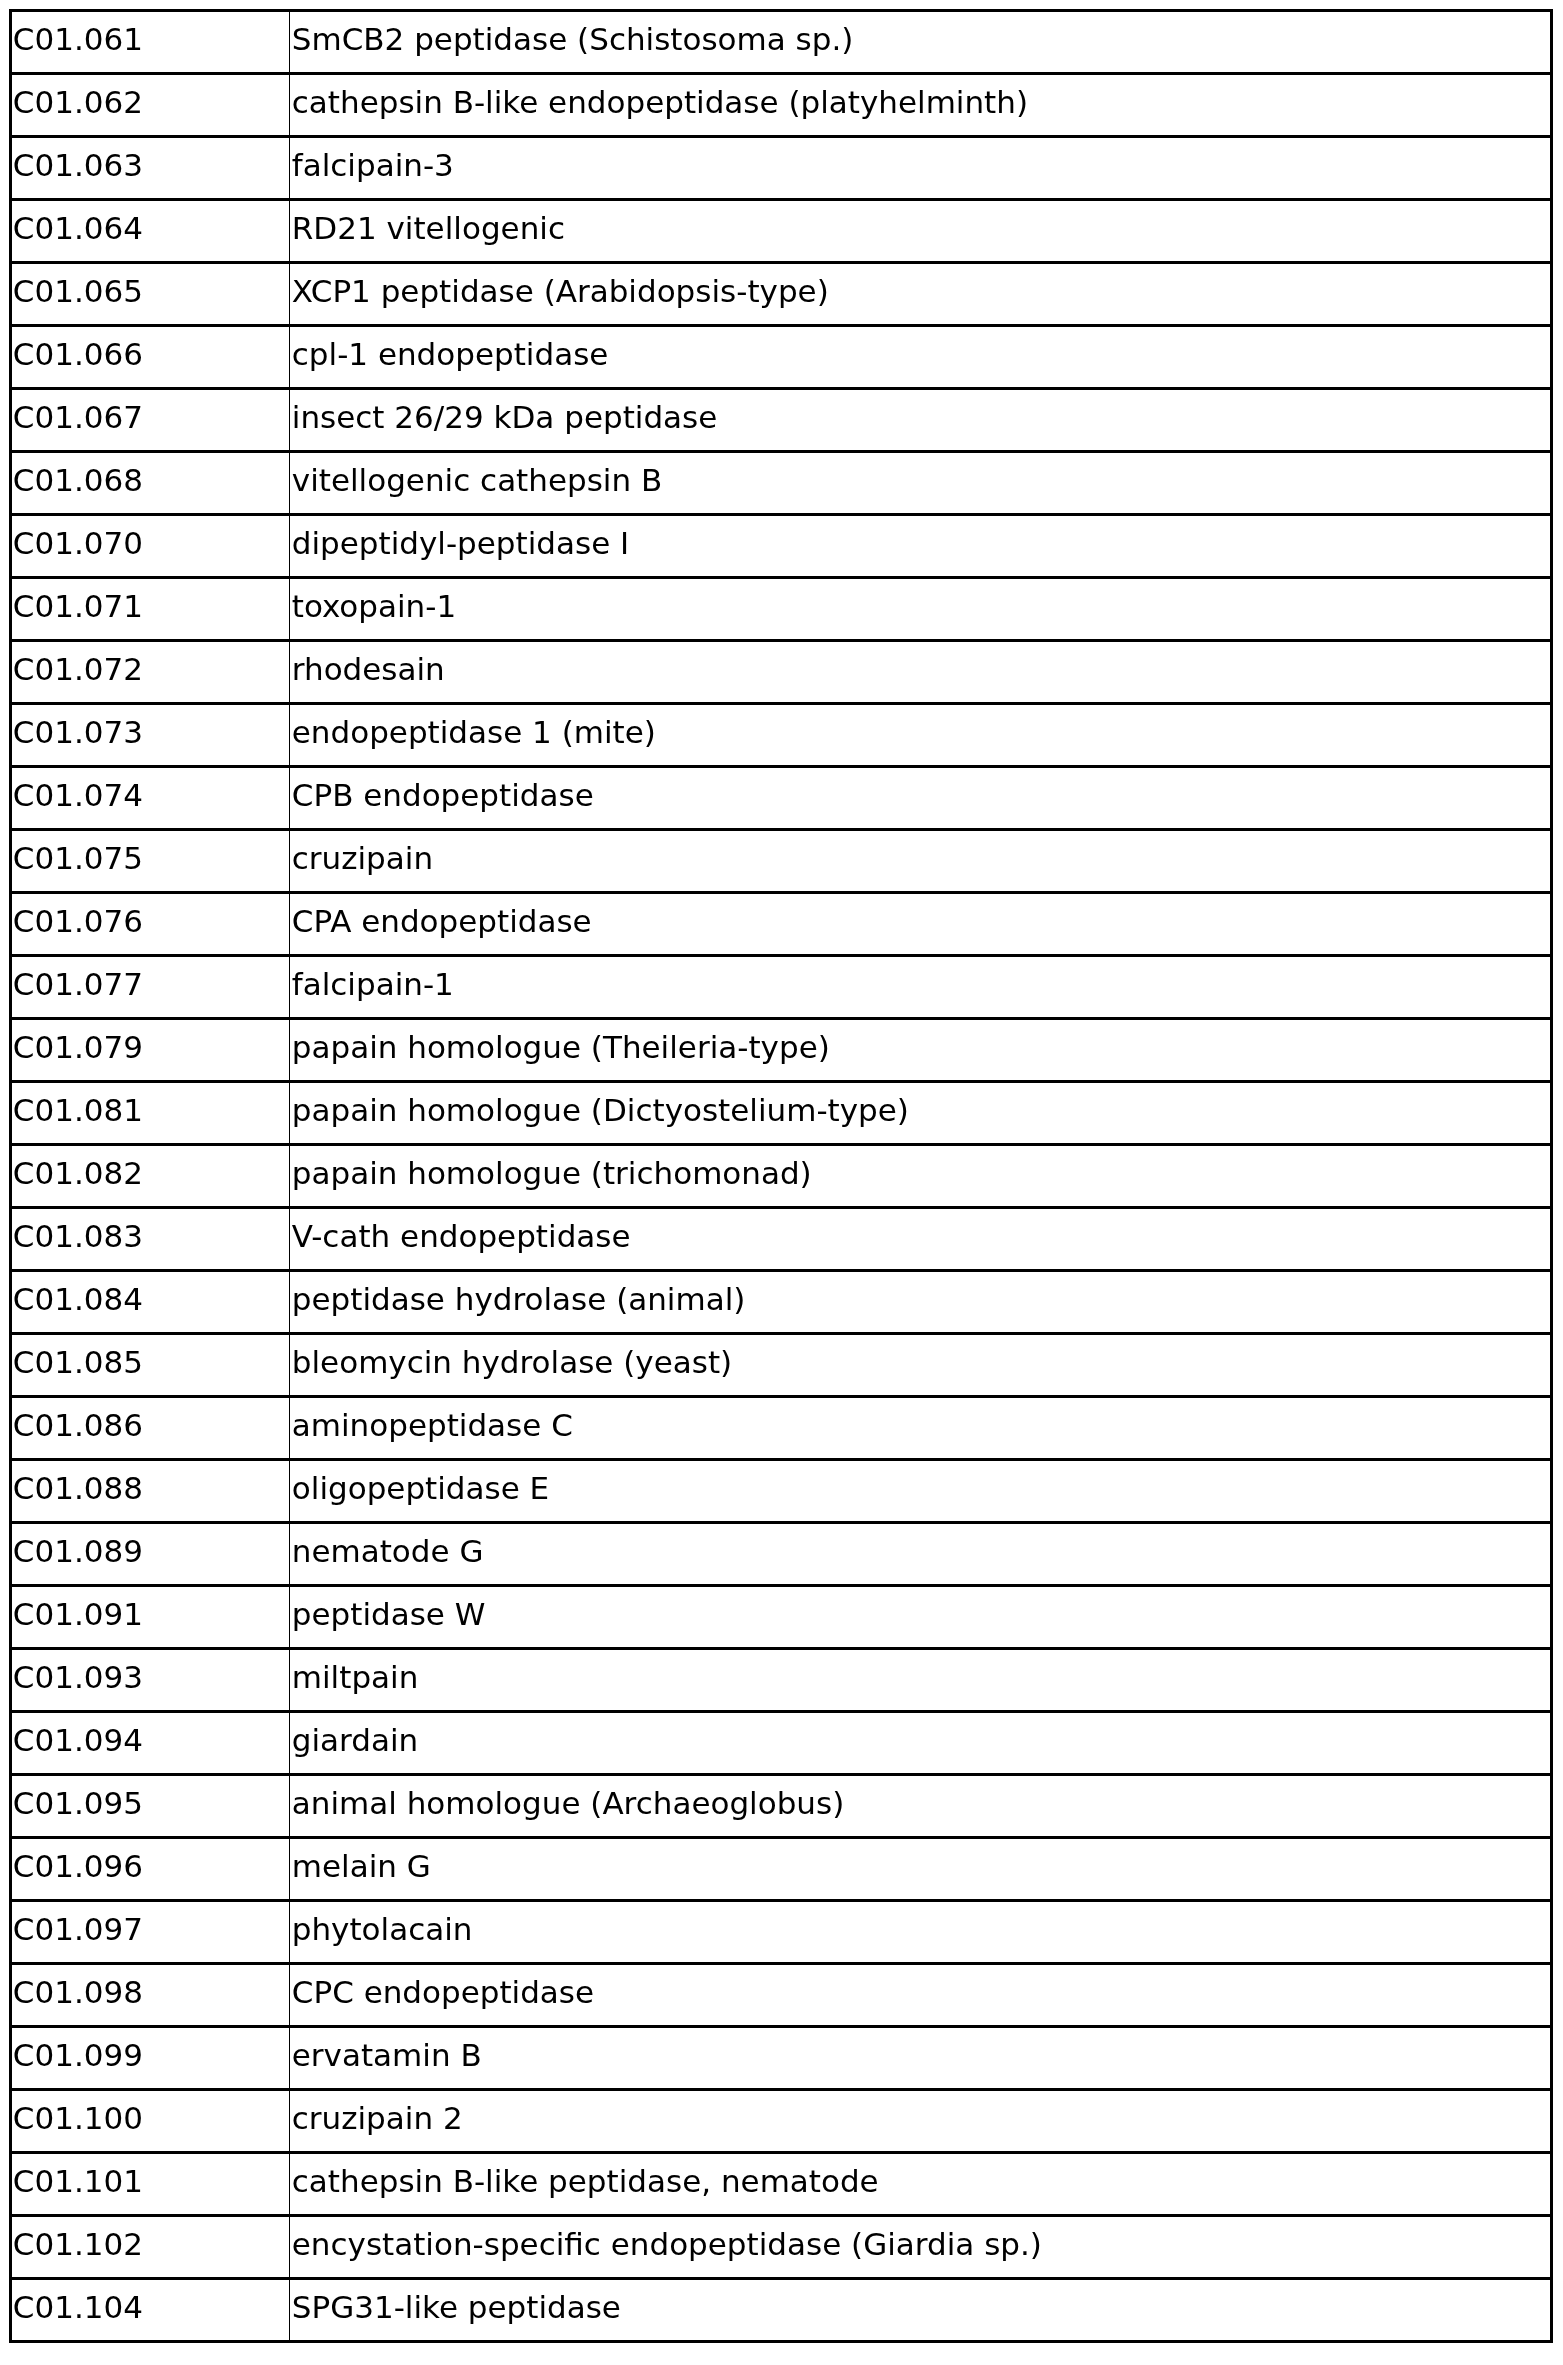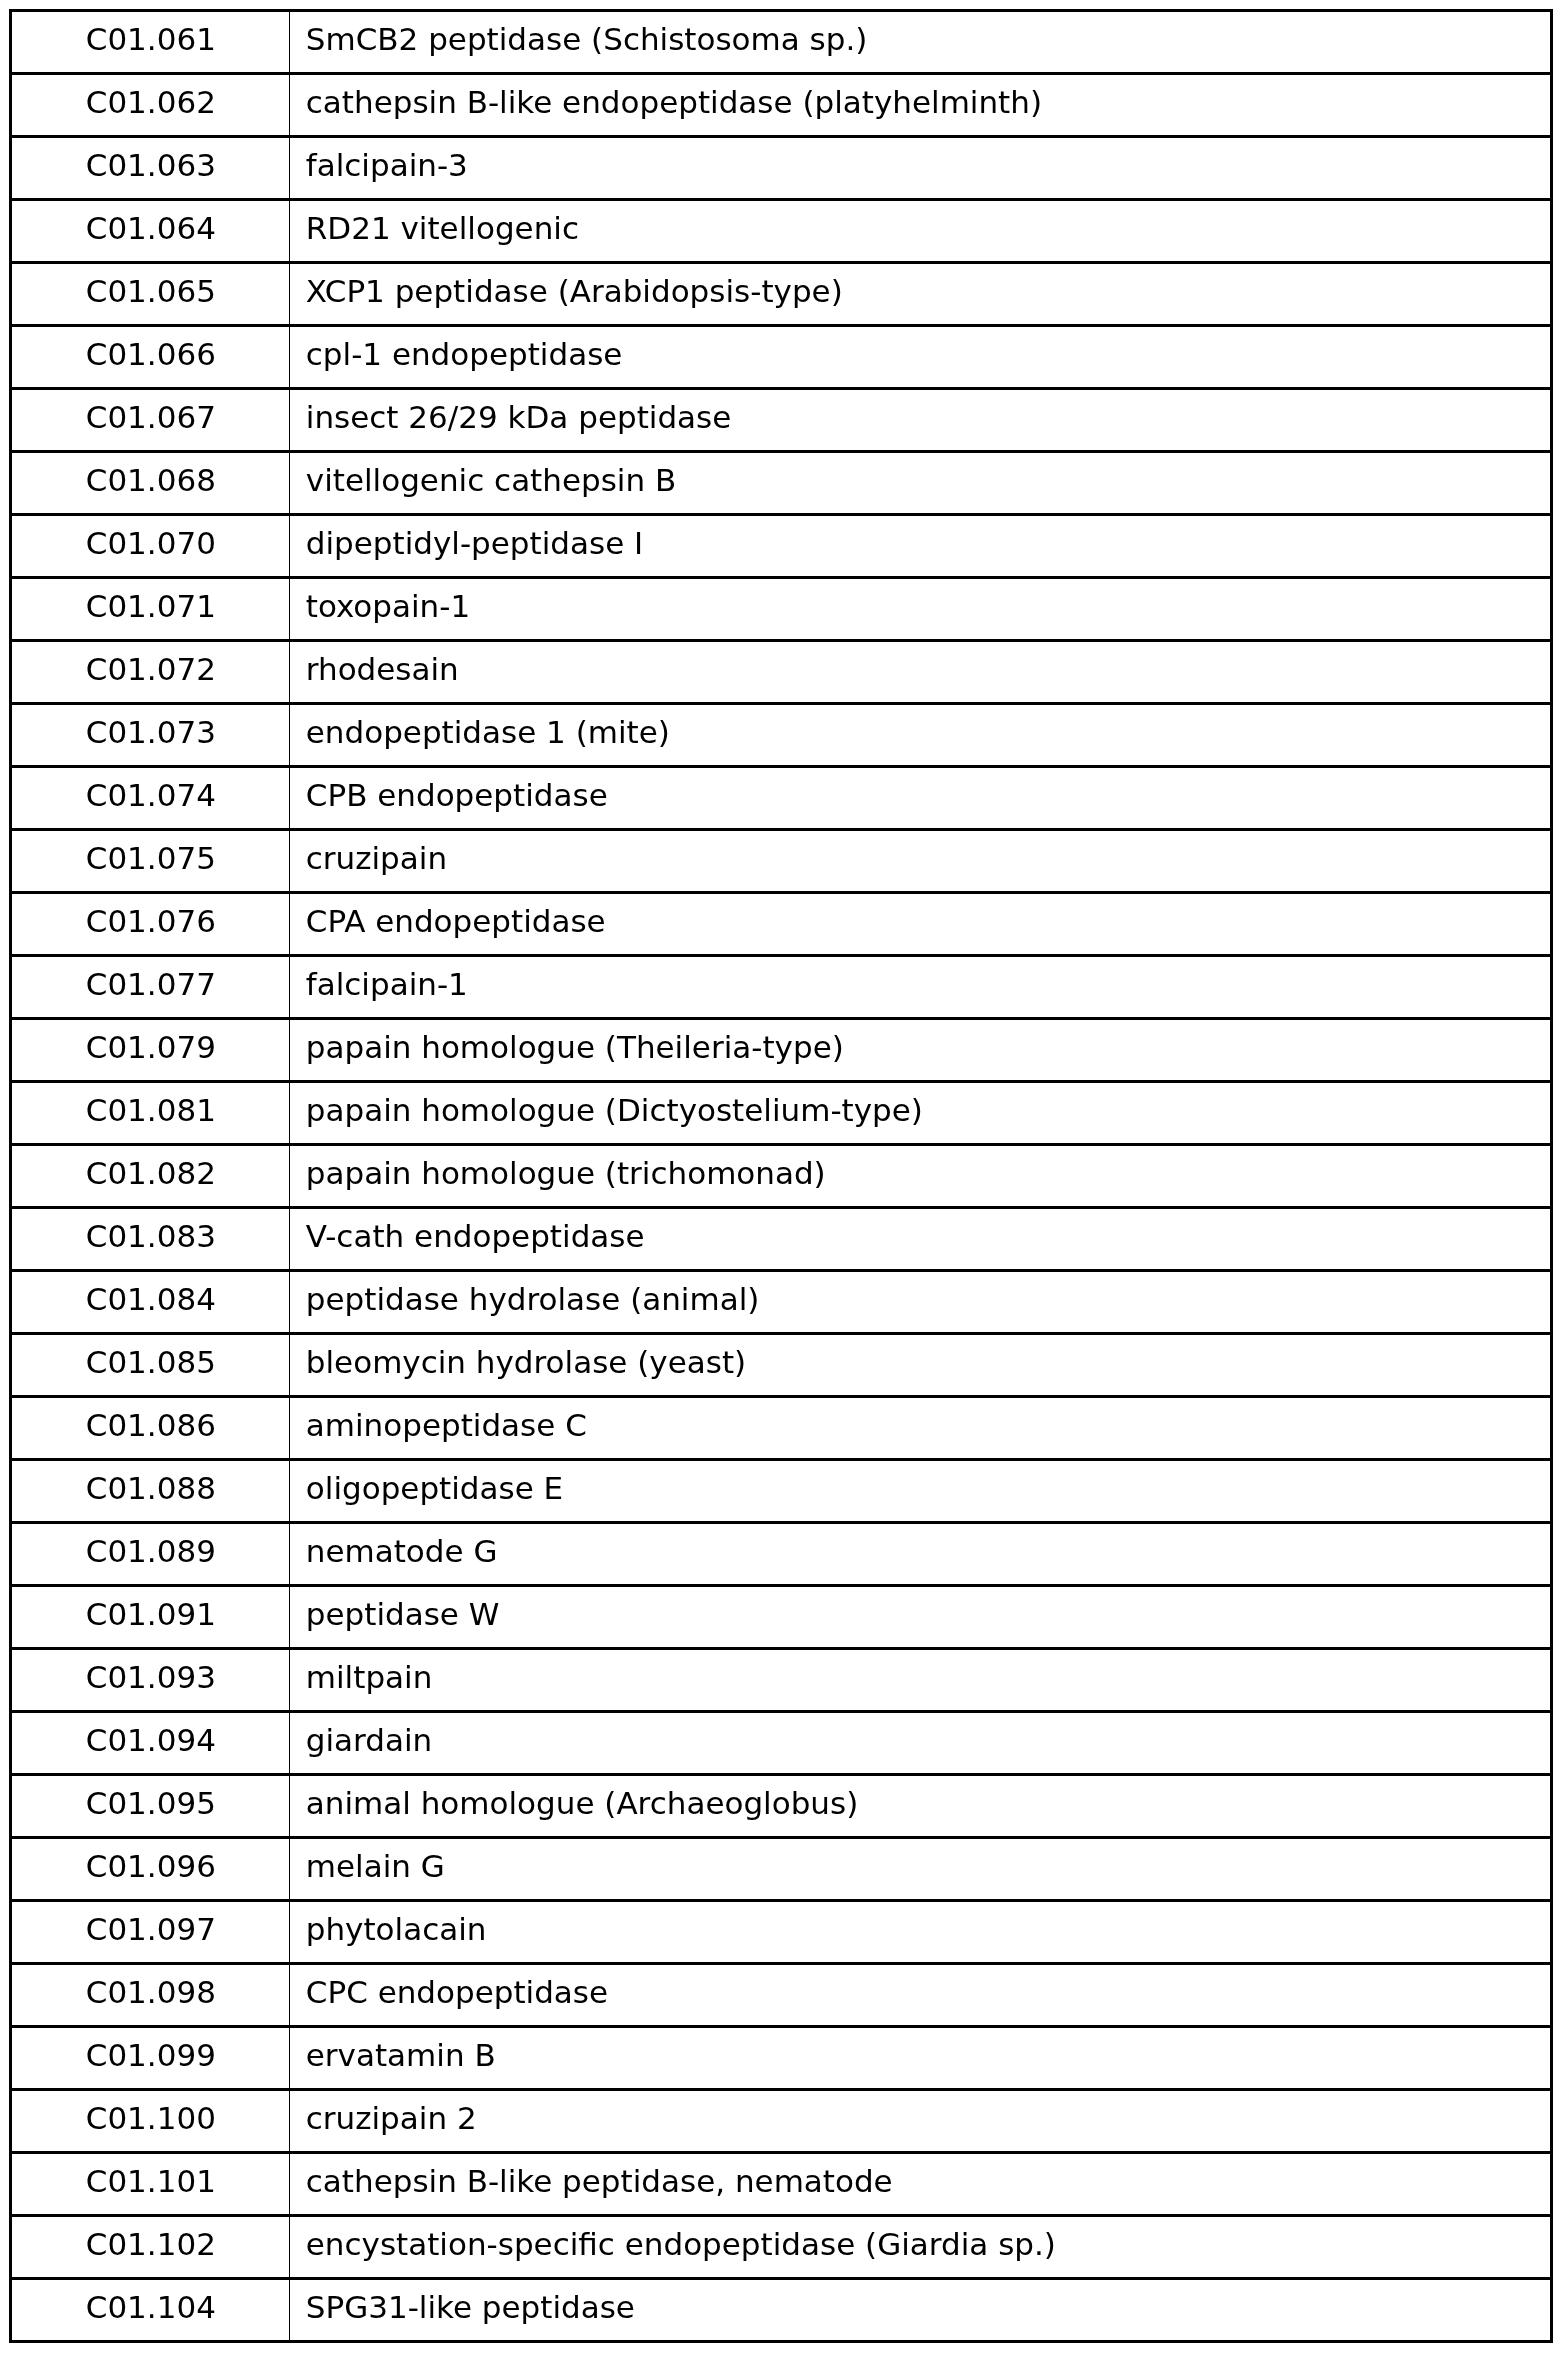--- a/index.html
+++ b/index.html
@@ -17,22 +17,22 @@
     padding: 0 0 0 0.8px;
     vertical-align: top;
     font-family: "DejaVu Sans", sans-serif;
     font-size: 31px;
     line-height: 1;
     color: #000000;
     white-space: nowrap;
     overflow: hidden;
   }
   .tbl td .txt { display: block; padding-top: 11.5px; }
-  .tbl td.code { width: 276px; border-right: 1.6px solid #000000; text-align: center; }
-  .tbl td.name { padding-left: 16px; }
+  .tbl td.code { width: 276px; border-right: 1.6px solid #000000; }
+  .tbl td.name { padding-left: 2px; }
   .tbl tr:first-child td { border-top: none; }
 </style>
 </head>
 <body>
 
 <table class="tbl">
   <tbody id="tbody">
       <tr>
         <td class="code">
           <span class="txt">C01.061</span>

